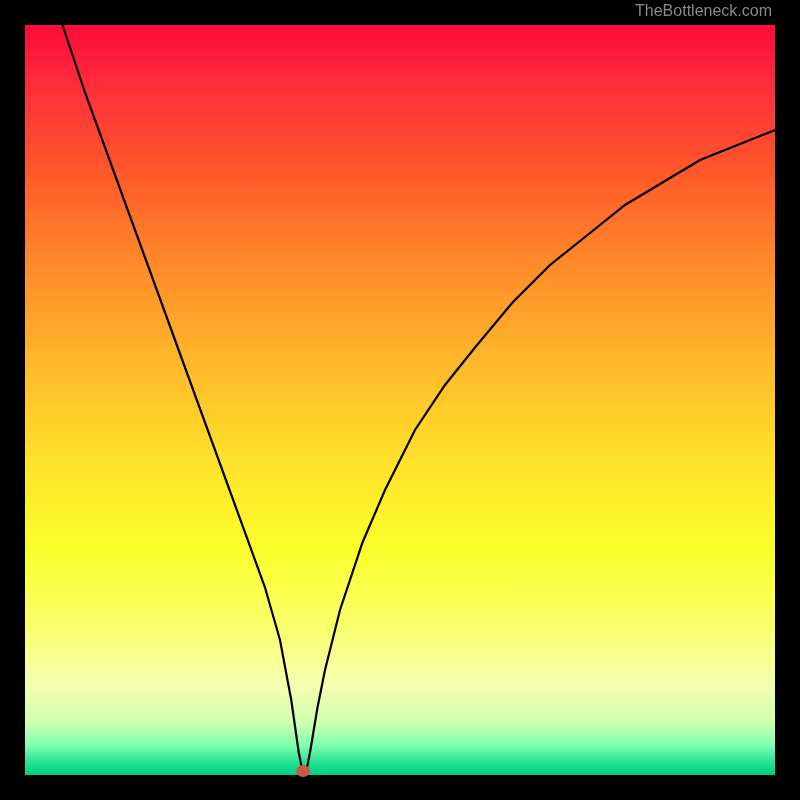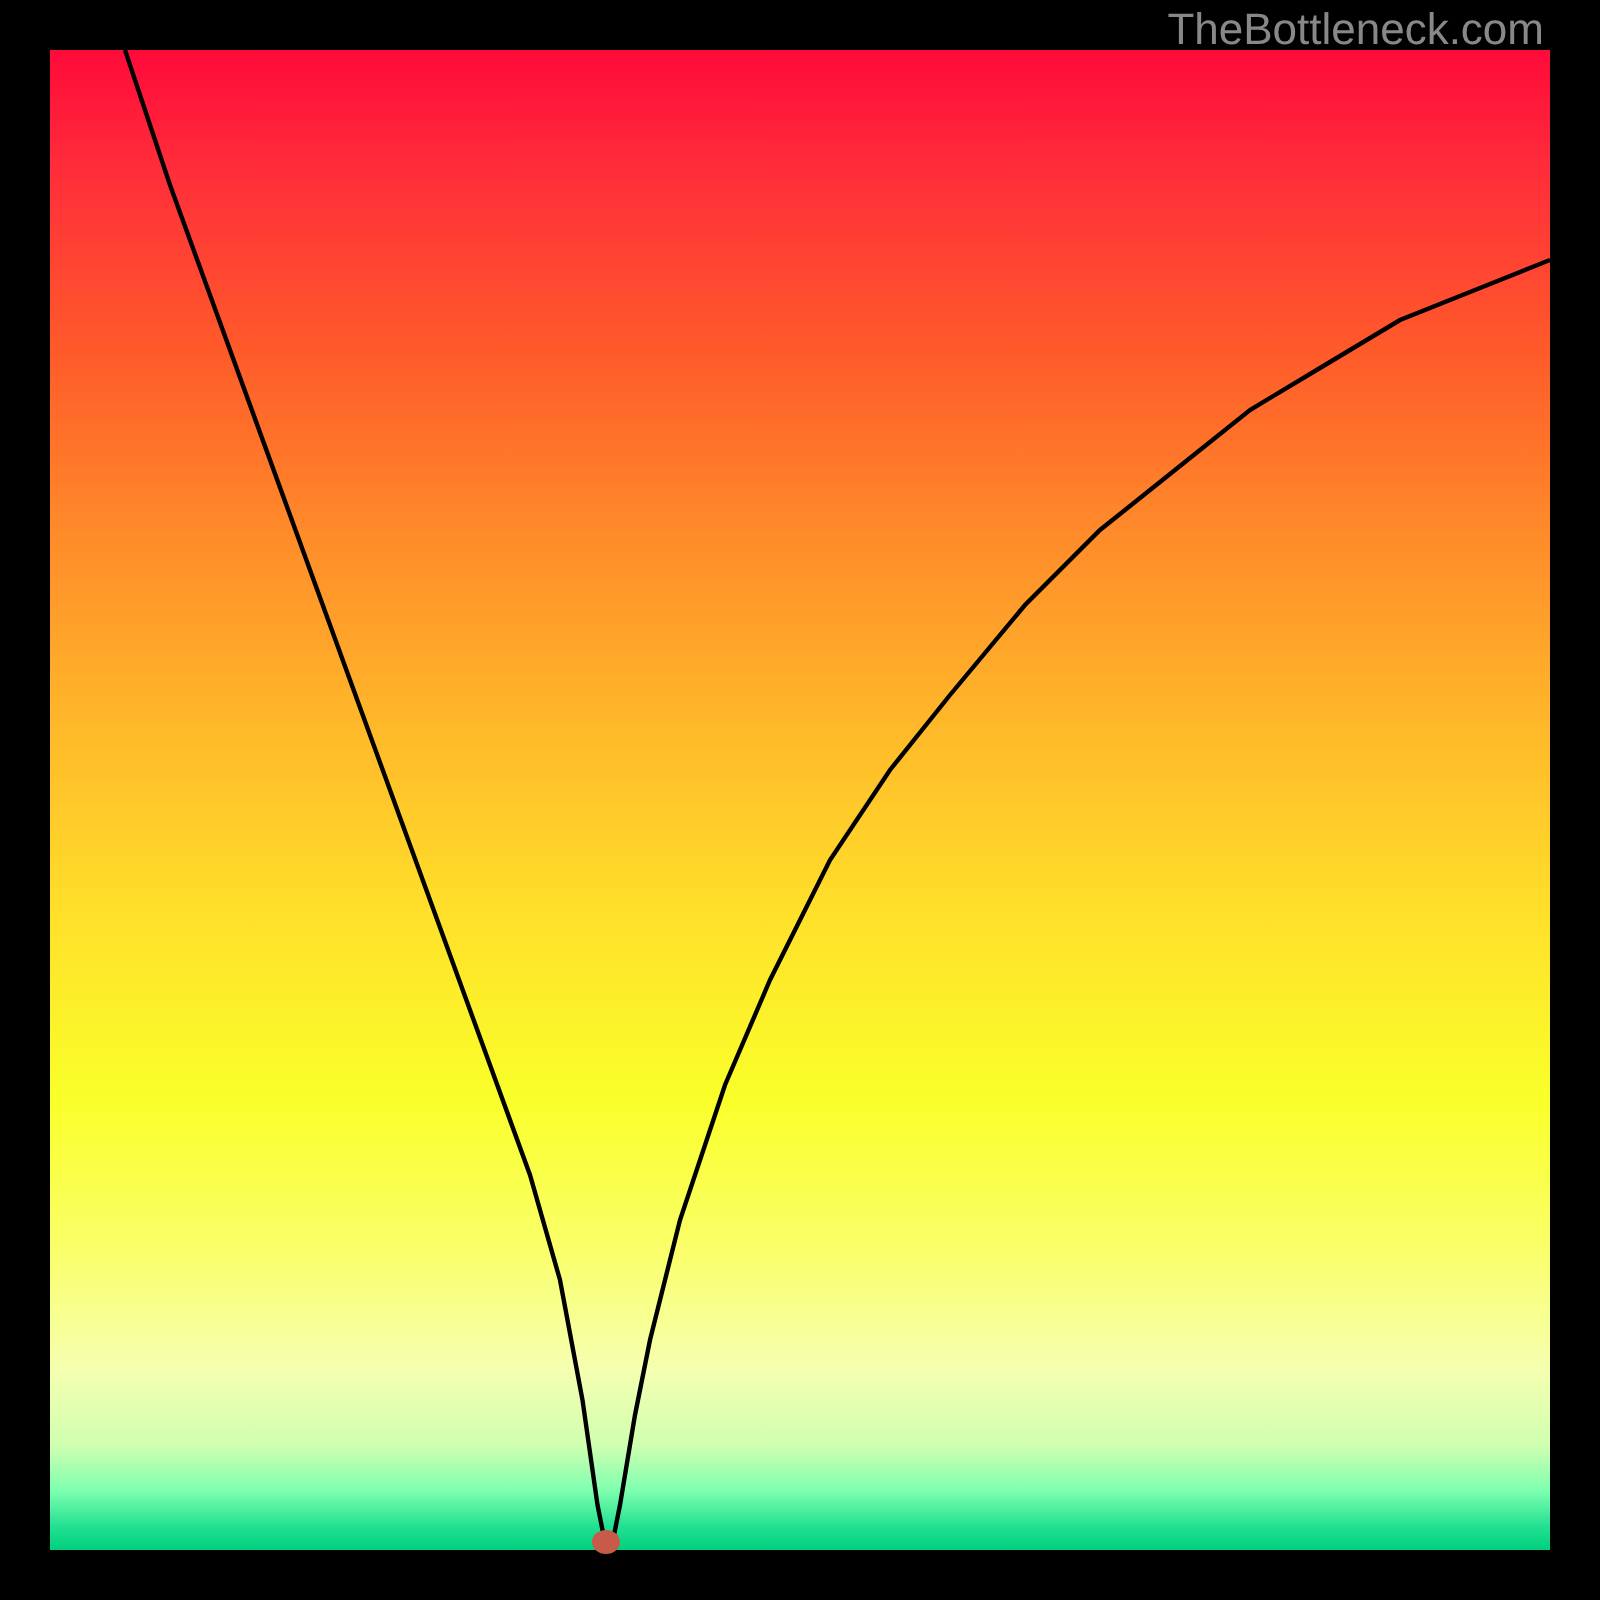--- a/index.html
+++ b/index.html
@@ -8,21 +8,21 @@
     height: 800px;
     background: #000;
     position: relative;
     font-family: Arial, sans-serif;
   }
   .watermark {
     position: absolute;
     top: 2px;
     right: 28px;
     color: #888;
-    font-size: 22px;
+    font-size: 16px;
     font-weight: 500;
     z-index: 10;
   }
   .plot-area {
     position: absolute;
     left: 25px;
     top: 25px;
     width: 750px;
     height: 750px;
     background: linear-gradient(to bottom,

